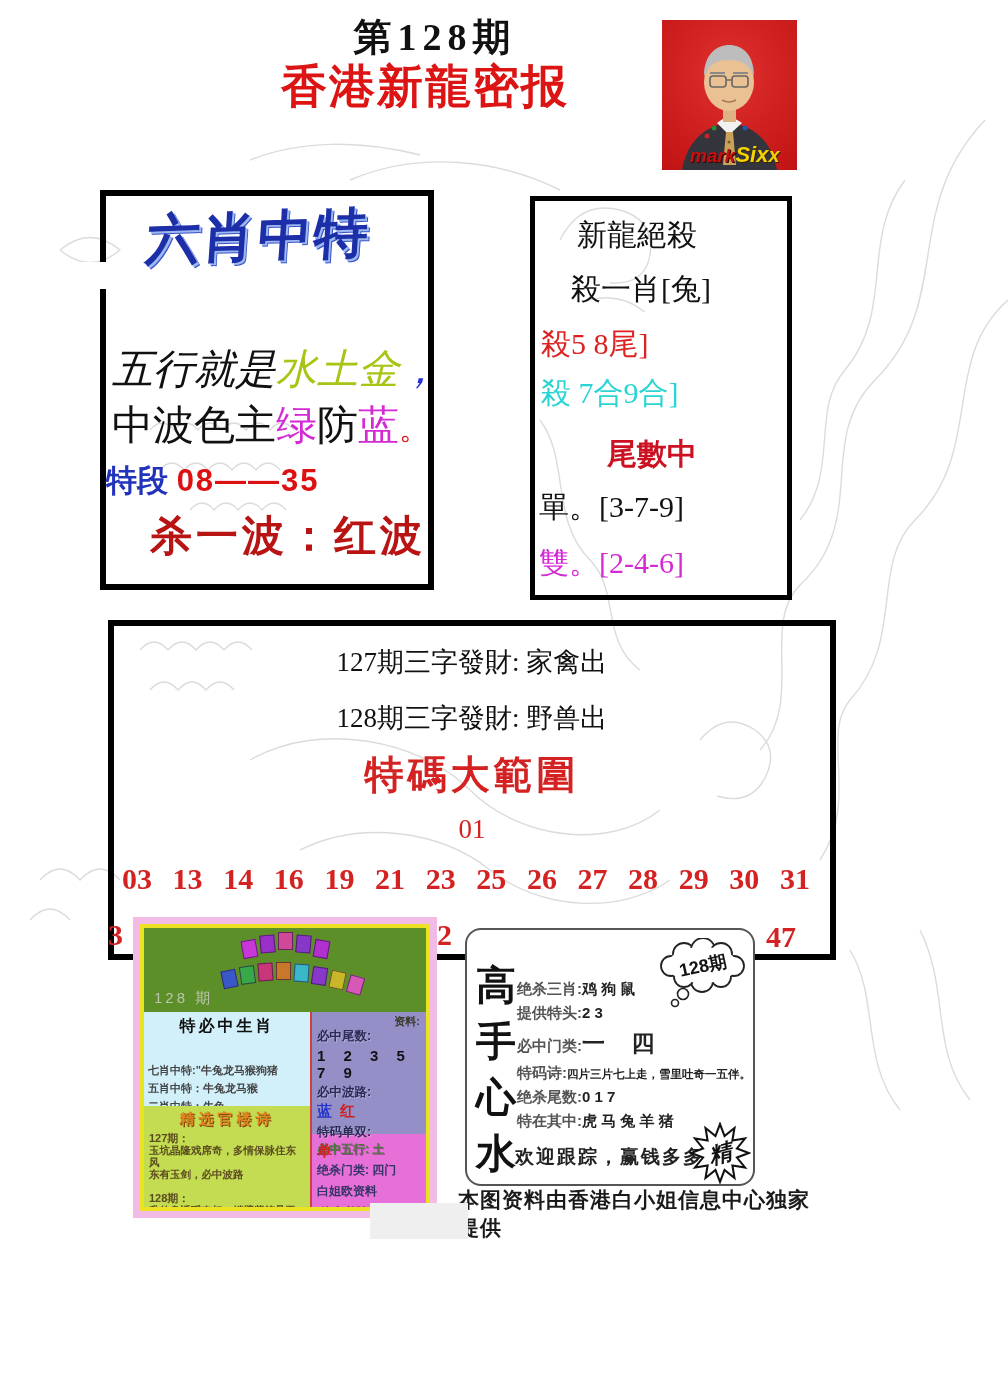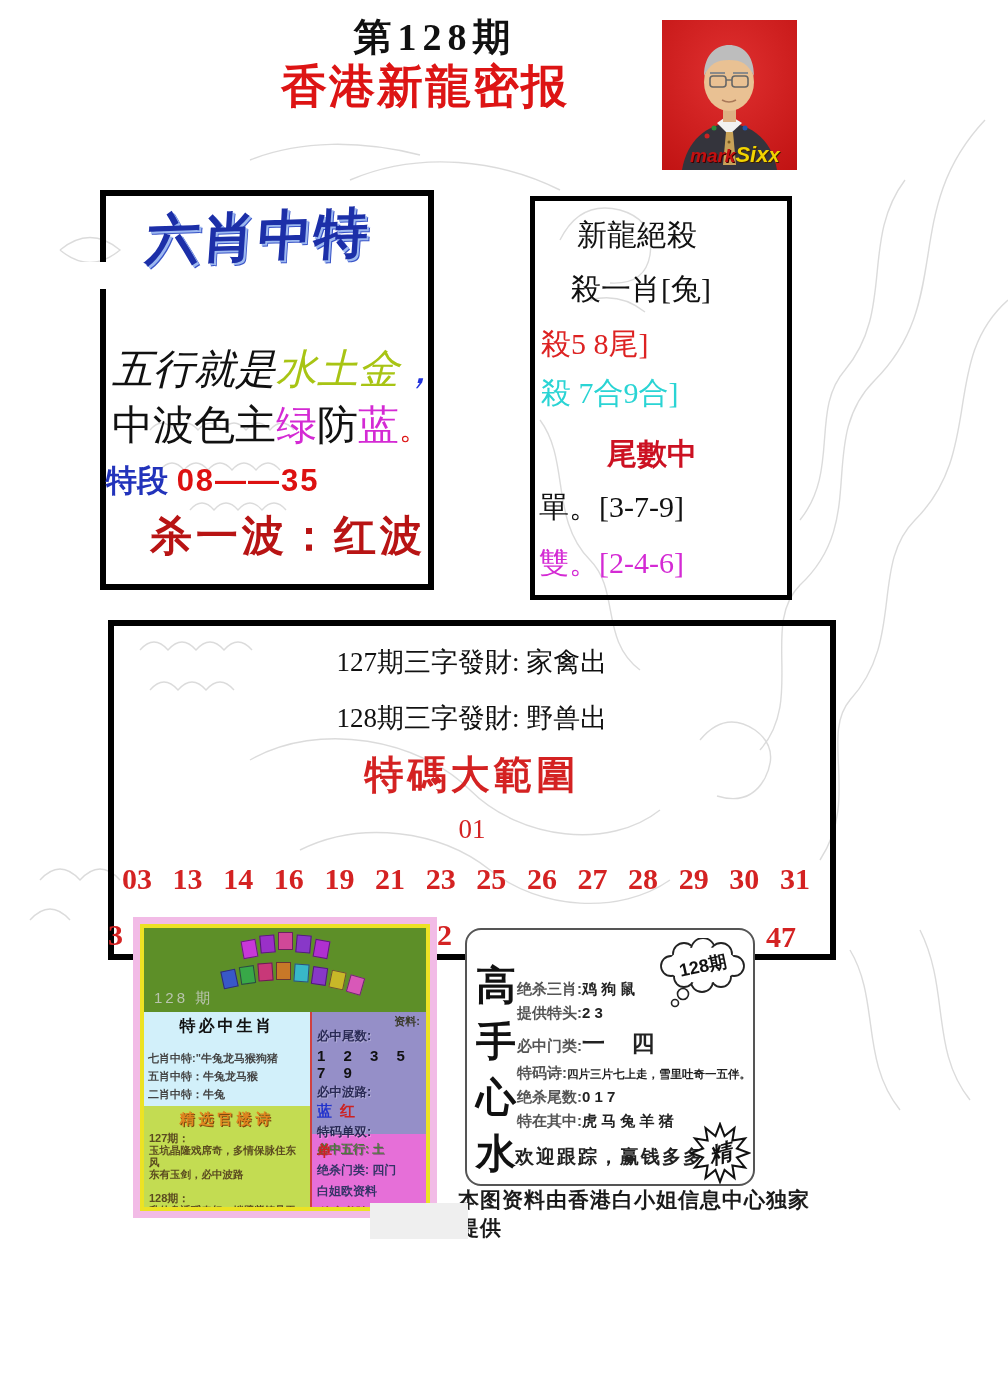--- a/index.html
+++ b/index.html
@@ -67,21 +67,21 @@
   .flyer-inner{width:100%;height:100%;box-sizing:border-box;border:4px solid #ece224;
                display:flex;flex-direction:column;overflow:hidden;}
   .green-banner{position:relative;height:84px;background:#5d8f28;flex:none;}
   .tile-row{position:absolute;display:flex;}
   .tile-row i{display:block;width:13px;height:16px;margin-right:3px;border:1px solid rgba(40,10,60,.6);}
   .flyer-issue{position:absolute;left:10px;bottom:4px;color:#b9c4ae;font-size:15px;letter-spacing:3px;}
   .flyer-body{flex:1;display:flex;}
   .flyer-left{width:166px;display:flex;flex-direction:column;}
   .flyer-right{flex:1;display:flex;flex-direction:column;border-left:2px solid #d04040;}
   .zodiac-panel{height:94px;background:#d2f0fa;flex:none;padding:2px 4px;box-sizing:border-box;}
-  .zp-head{text-align:center;font-size:16px;font-weight:bold;color:#111;letter-spacing:3px;margin:2px 0 14px 0;}
+  .zp-head{text-align:center;font-size:16px;font-weight:bold;color:#111;letter-spacing:3px;margin:2px 0 26px 0;}
   .zp-line{font-size:11px;font-weight:bold;color:#444;margin:3px 0;white-space:nowrap;}
   .poem-panel{flex:1;background:#c3dc52;padding:2px 5px;box-sizing:border-box;}
   .pp-head{text-align:center;font-size:15px;font-weight:bold;color:#e0851f;letter-spacing:4px;
            text-shadow:1px 1px 0 #7a4a10;margin:2px 0;}
   .pp-line{font-size:10.5px;font-weight:bold;color:#5a4a20;line-height:12px;}
   .pp-issue{margin-top:3px;font-size:11px;}
   .info-panel{height:122px;background:#958fc8;flex:none;padding:2px 5px;box-sizing:border-box;position:relative;}
   .ip-corner{position:absolute;right:6px;top:2px;font-size:11px;font-weight:bold;color:#3a3a2a;}
   .ip-label{font-size:12.5px;font-weight:bold;color:#2a2a55;margin-top:3px;text-shadow:1px 1px 0 rgba(255,255,255,.25);}
   .ip-tails{font-size:15px;font-weight:bold;color:#111;letter-spacing:7px;margin-top:2px;}

